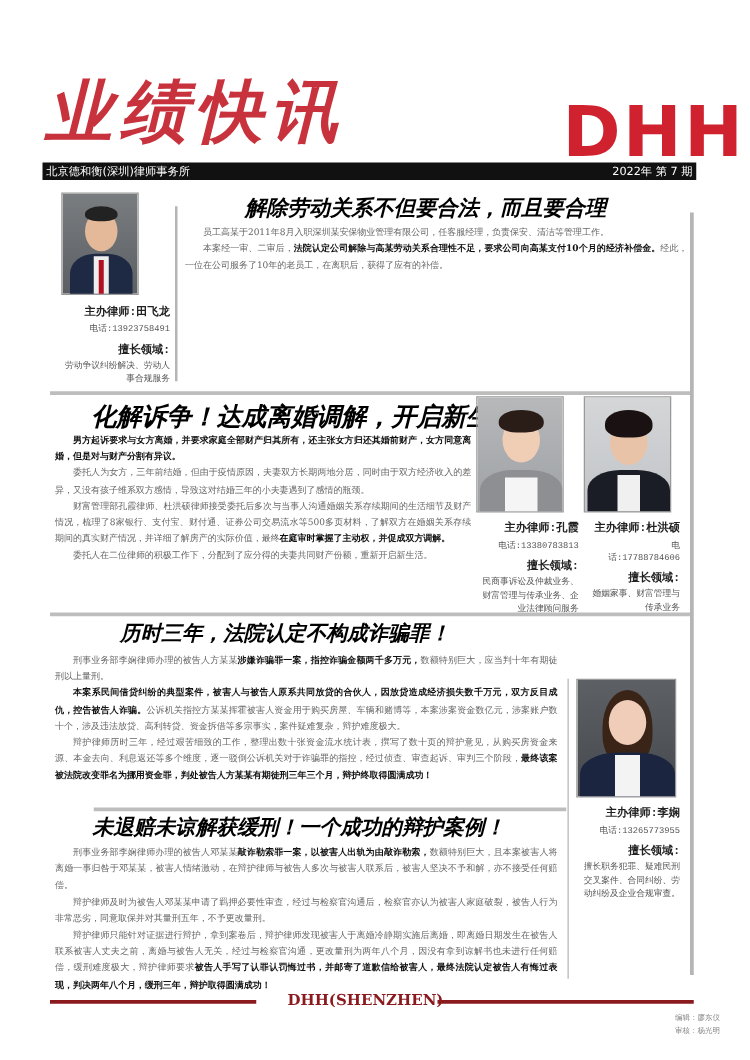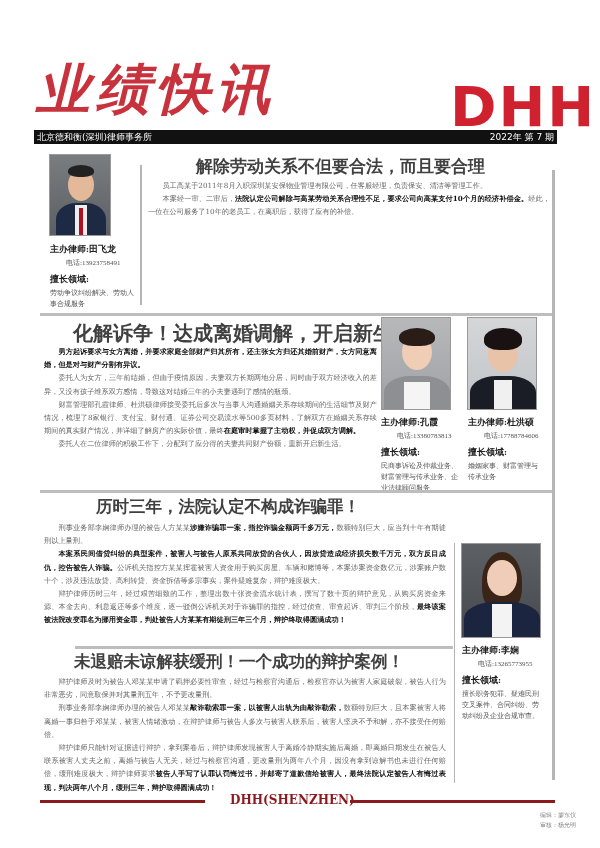--- a/index.html
+++ b/index.html
@@ -32,30 +32,30 @@
     }
     .photo .bg { position: absolute; inset: 0; }
     .photo .head {
       position: absolute; border-radius: 50%;
     }
     .photo .hair { position: absolute; border-radius: 50% 50% 40% 40%; }
     .photo .body { position: absolute; border-radius: 40% 40% 0 0; }
     .photo .shirt { position: absolute; }
 
     .lawyer-info {
-      position: absolute; font-family: Liberation Serif, serif;
+      position: absolute; font-family: Liberation Mono, monospace; text-align: right;
     }
     .lawyer-name { font-size: 9px; font-weight: bold; color: #222; }
     .lawyer-phone { font-size: 7px; color: #555; margin-top: 2px; margin-left: 16px; }
     .lawyer-spec-label { font-size: 9px; font-weight: bold; color: #222; margin-top: 5px; }
     .lawyer-spec { font-size: 7px; color: #555; line-height: 11px; margin-top: 2px; }
 
     .article-title {
       position: absolute; font-family: "DejaVu Serif", serif; font-weight: bold;
-      color: #404040; white-space: nowrap;
+      color: #000000; white-space: nowrap; font-style: italic;
     }
     .article-body {
       position: absolute; font-size: 7.2px; line-height: 13.2px; color: #666;
       text-align: justify;
     }
     .article-body p { text-indent: 2em; }
     .article-body b { color: #111; font-weight: bold; }
 
     .vline { position: absolute; background: #b5b5b5; }
     .hline { position: absolute; background: #bdbdbd; height: 3px; }
@@ -167,22 +167,22 @@
   <div class="lawyer-name">主办律师:李娴</div>
   <div class="lawyer-phone">电话:13265773955</div>
   <div class="lawyer-spec-label">擅长领域:</div>
   <div class="lawyer-spec">擅长职务犯罪、疑难民刑交叉案件、合同纠纷、劳动纠纷及企业合规审查。</div>
 </div>
 
 <div class="hline" style="left:75px; top:646px; width:378px;"></div>
 
 <div class="article-title" style="left:74px; top:651px; font-size:16.5px;">未退赔未谅解获缓刑！一个成功的辩护案例！</div>
 <div class="article-body" style="left:44px; top:675px; width:402px;">
+    <p>刑事业务部李娴律师办理的被告人邓某某<b>敲诈勒索罪一案，以被害人出轨为由敲诈勒索，</b>数额特别巨大，且本案被害人将离婚一事归咎于邓某某，被害人情绪激动，在辩护律师与被告人多次与被害人联系后，被害人坚决不予和解，亦不接受任何赔偿。</p>
     <p>辩护律师及时为被告人邓某某申请了羁押必要性审查，经过与检察官沟通后，检察官亦认为被害人家庭破裂，被告人行为非常恶劣，同意取保并对其量刑五年，不予更改量刑。</p>
-    <p>刑事业务部李娴律师办理的被告人邓某某<b>敲诈勒索罪一案，以被害人出轨为由敲诈勒索，</b>数额特别巨大，且本案被害人将离婚一事归咎于邓某某，被害人情绪激动，在辩护律师与被告人多次与被害人联系后，被害人坚决不予和解，亦不接受任何赔偿。</p>
     <p>辩护律师只能针对证据进行辩护，拿到案卷后，辩护律师发现被害人于离婚冷静期实施后离婚，即离婚日期发生在被告人联系被害人丈夫之前，离婚与被告人无关，经过与检察官沟通，更改量刑为两年八个月，因没有拿到谅解书也未进行任何赔偿，缓刑难度极大，辩护律师要求<b>被告人手写了认罪认罚悔过书，并邮寄了道歉信给被害人，最终法院认定被告人有悔过表现，判决两年八个月，缓刑三年，辩护取得圆满成功！</b></p>
   </div>
 
 <div class="footer-line" style="left:40px; top:800px; width:165px;"></div>
 <div class="footer-brand">DHH(SHENZHEN)</div>
 <div class="footer-line" style="left:350px; top:800px; width:205px;"></div>
 <div class="credits">
   <div>编辑：廖东仪</div>
   <div>审核：杨光明</div>
 </div>

